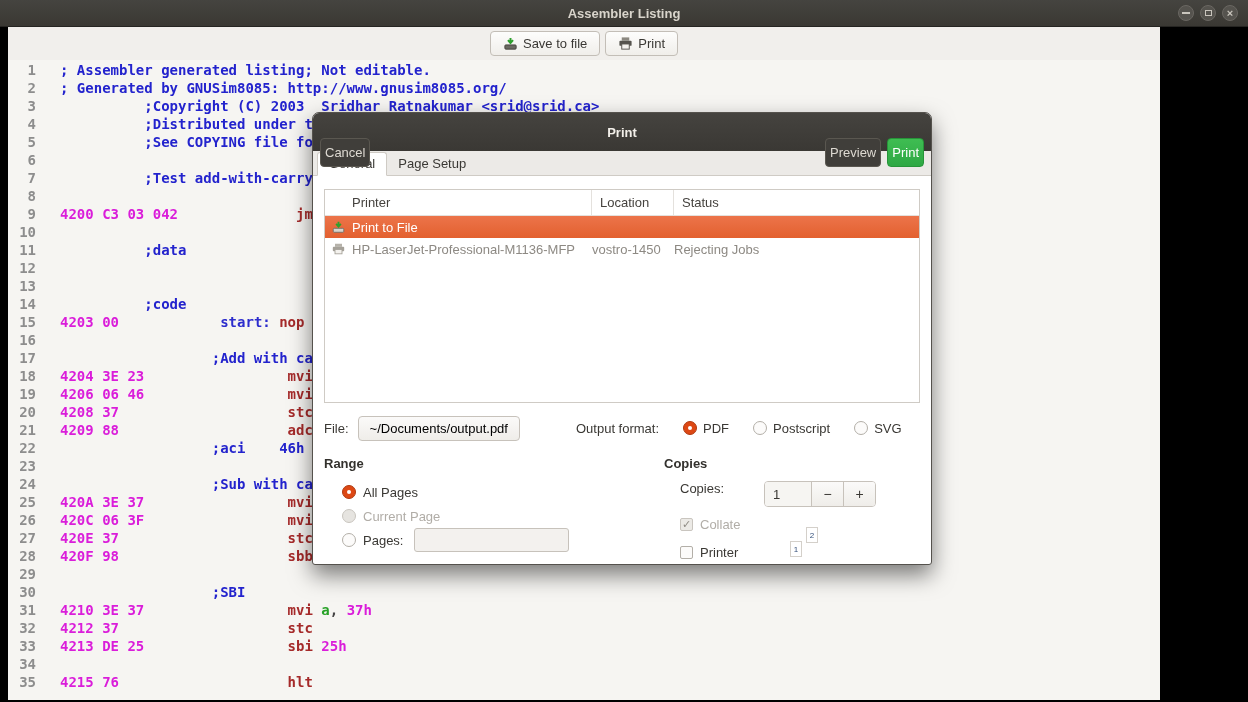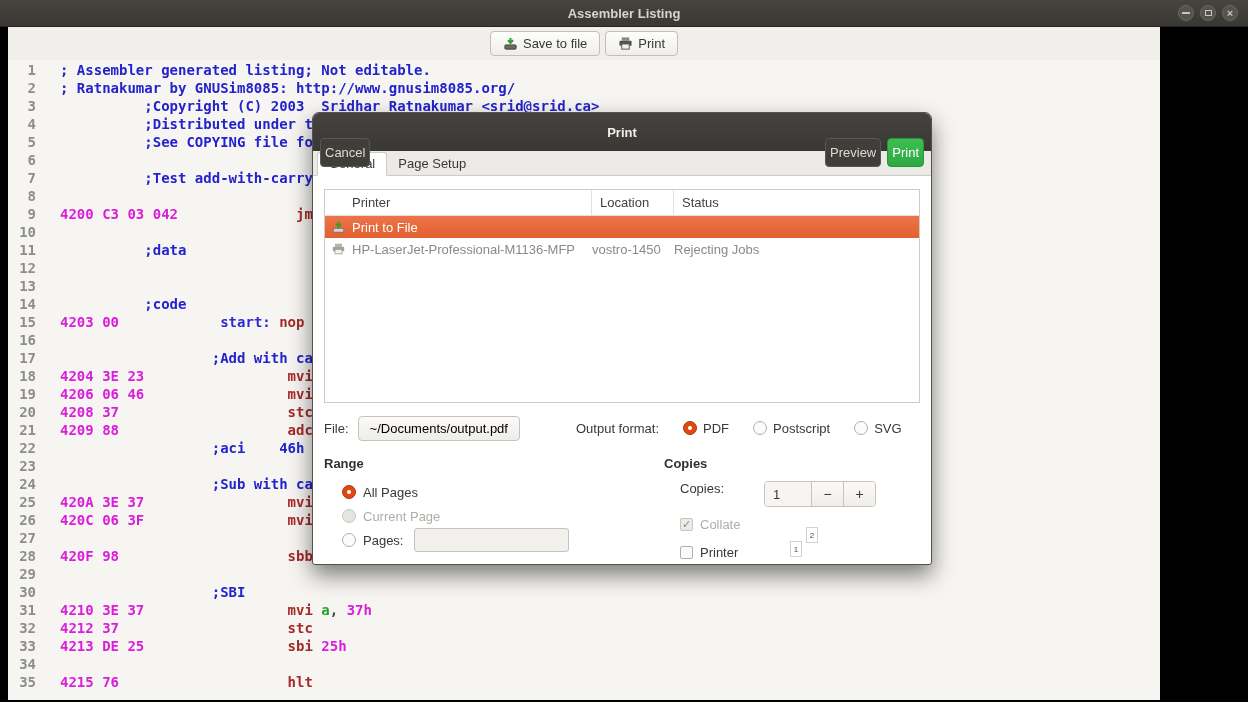--- a/index.html
+++ b/index.html
@@ -144,21 +144,21 @@
       <svg width="15" height="15" viewBox="0 0 16 16">
           <rect x="4" y="1.5" width="8" height="3.5" fill="#8b8880"></rect>
           <rect x="1.5" y="5" width="13" height="5.5" rx="1" fill="#55534d"></rect>
           <rect x="4" y="8.5" width="8" height="5.5" fill="#f4f2ee" stroke="#55534d"></rect>
         </svg>
       <span>Print</span>
     </button>
   </div>
   <div class="listing">
       <div class="line"><span class="ln">1</span><span class="codetext"><span class="seg-c">; Assembler generated listing; Not editable.</span></span></div>
-      <div class="line"><span class="ln">2</span><span class="codetext"><span class="seg-c">; Ratnakumar by GNUSim8085: http://www.gnusim8085.org/</span></span></div>
+      <div class="line"><span class="ln">2</span><span class="codetext"><span class="seg-c">; Generated by GNUSim8085: http://www.gnusim8085.org/</span></span></div>
       <div class="line"><span class="ln">3</span><span class="codetext"><span class="seg-p">          </span><span class="seg-c">;Copyright (C) 2003  Sridhar Ratnakumar &lt;srid@srid.ca&gt;</span></span></div>
       <div class="line"><span class="ln">4</span><span class="codetext"><span class="seg-p">          </span><span class="seg-c">;Distributed under the terms of GNU GPL License</span></span></div>
       <div class="line"><span class="ln">5</span><span class="codetext"><span class="seg-p">          </span><span class="seg-c">;See COPYING file for more details</span></span></div>
       <div class="line"><span class="ln">6</span><span class="codetext"></span></div>
       <div class="line"><span class="ln">7</span><span class="codetext"><span class="seg-p">          </span><span class="seg-c">;Test add-with-carry and subtract-with-borrow</span></span></div>
       <div class="line"><span class="ln">8</span><span class="codetext"></span></div>
       <div class="line"><span class="ln">9</span><span class="codetext"><span class="seg-a">4200 C3 03 042</span><span class="seg-p">              </span><span class="seg-k">jmp</span><span class="seg-p"> </span><span class="seg-p">start</span></span></div>
       <div class="line"><span class="ln">10</span><span class="codetext"></span></div>
       <div class="line"><span class="ln">11</span><span class="codetext"><span class="seg-p">          </span><span class="seg-c">;data</span></span></div>
       <div class="line"><span class="ln">12</span><span class="codetext"></span></div>
@@ -169,21 +169,21 @@
       <div class="line"><span class="ln">17</span><span class="codetext"><span class="seg-p">                  </span><span class="seg-c">;Add with carry</span></span></div>
       <div class="line"><span class="ln">18</span><span class="codetext"><span class="seg-a">4204 3E 23</span><span class="seg-p">                 </span><span class="seg-k">mvi</span><span class="seg-p"> </span><span class="seg-r">a</span><span class="seg-p">, </span><span class="seg-n">23h</span></span></div>
       <div class="line"><span class="ln">19</span><span class="codetext"><span class="seg-a">4206 06 46</span><span class="seg-p">                 </span><span class="seg-k">mvi</span><span class="seg-p"> </span><span class="seg-r">b</span><span class="seg-p">, </span><span class="seg-n">46h</span></span></div>
       <div class="line"><span class="ln">20</span><span class="codetext"><span class="seg-a">4208 37</span><span class="seg-p">                    </span><span class="seg-k">stc</span></span></div>
       <div class="line"><span class="ln">21</span><span class="codetext"><span class="seg-a">4209 88</span><span class="seg-p">                    </span><span class="seg-k">adc</span><span class="seg-p"> </span><span class="seg-r">b</span></span></div>
       <div class="line"><span class="ln">22</span><span class="codetext"><span class="seg-p">                  </span><span class="seg-c">;aci    46h</span></span></div>
       <div class="line"><span class="ln">23</span><span class="codetext"></span></div>
       <div class="line"><span class="ln">24</span><span class="codetext"><span class="seg-p">                  </span><span class="seg-c">;Sub with carry</span></span></div>
       <div class="line"><span class="ln">25</span><span class="codetext"><span class="seg-a">420A 3E 37</span><span class="seg-p">                 </span><span class="seg-k">mvi</span><span class="seg-p"> </span><span class="seg-r">a</span><span class="seg-p">, </span><span class="seg-n">37h</span></span></div>
       <div class="line"><span class="ln">26</span><span class="codetext"><span class="seg-a">420C 06 3F</span><span class="seg-p">                 </span><span class="seg-k">mvi</span><span class="seg-p"> </span><span class="seg-r">b</span><span class="seg-p">, </span><span class="seg-n">3Fh</span></span></div>
-      <div class="line"><span class="ln">27</span></div>
+      <div class="line"><span class="ln">27</span><span class="codetext"><span class="seg-a">420E 37</span><span class="seg-p">                    </span><span class="seg-k">stc</span></span></div>
       <div class="line"><span class="ln">28</span><span class="codetext"><span class="seg-a">420F 98</span><span class="seg-p">                    </span><span class="seg-k">sbb</span><span class="seg-p"> </span><span class="seg-r">b</span></span></div>
       <div class="line"><span class="ln">29</span><span class="codetext"></span></div>
       <div class="line"><span class="ln">30</span><span class="codetext"><span class="seg-p">                  </span><span class="seg-c">;SBI</span></span></div>
       <div class="line"><span class="ln">31</span><span class="codetext"><span class="seg-a">4210 3E 37</span><span class="seg-p">                 </span><span class="seg-k">mvi</span><span class="seg-p"> </span><span class="seg-r">a</span><span class="seg-p">, </span><span class="seg-n">37h</span></span></div>
       <div class="line"><span class="ln">32</span><span class="codetext"><span class="seg-a">4212 37</span><span class="seg-p">                    </span><span class="seg-k">stc</span></span></div>
       <div class="line"><span class="ln">33</span><span class="codetext"><span class="seg-a">4213 DE 25</span><span class="seg-p">                 </span><span class="seg-k">sbi</span><span class="seg-p"> </span><span class="seg-n">25h</span></span></div>
       <div class="line"><span class="ln">34</span><span class="codetext"></span></div>
       <div class="line"><span class="ln">35</span><span class="codetext"><span class="seg-a">4215 76</span><span class="seg-p">                    </span><span class="seg-k">hlt</span></span></div>
     </div>
 </div>

